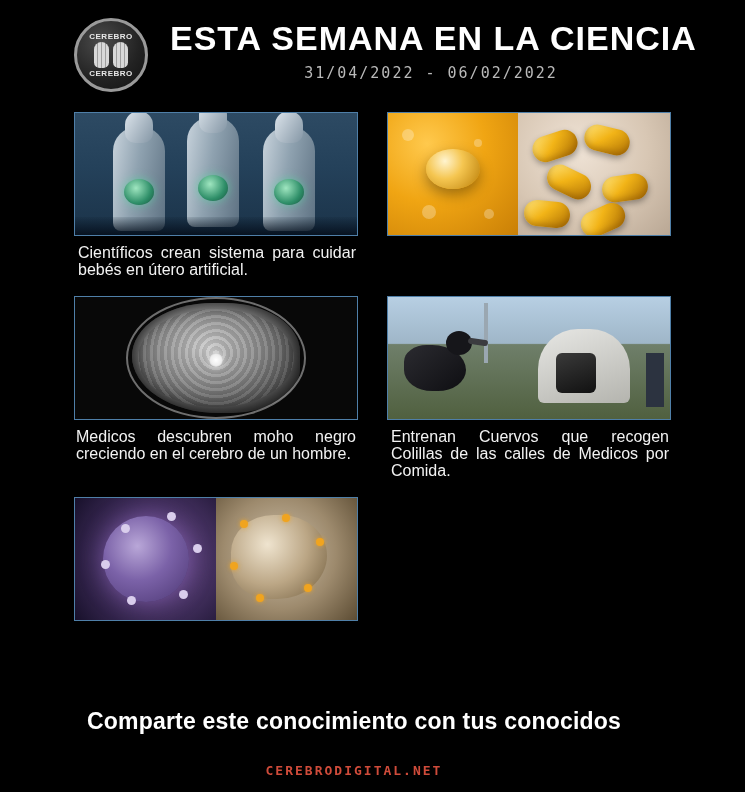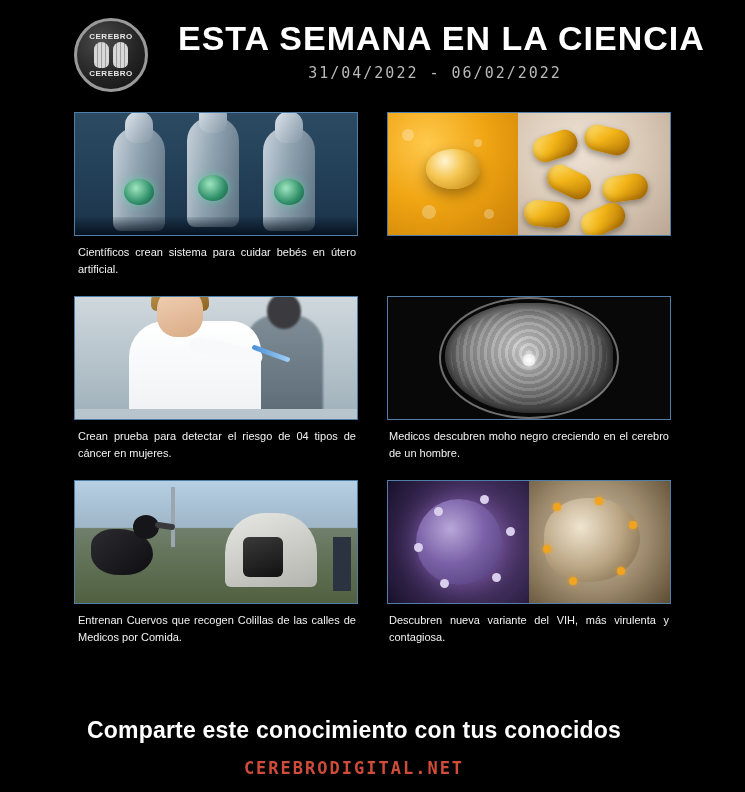--- a/index.html
+++ b/index.html
@@ -73,21 +73,21 @@
       repeating-linear-gradient(90deg,#d8d8d8 0 3px,#9e9e9e 3px 4px); }
   .logo .logo-bottom {
     font-size: 8px;
     letter-spacing: 0.5px;
     font-weight: bold;
     color: #e8e8e8;
     line-height: 9px;
   }
   .header-text {
     position: absolute;
-    left: 178px;
+    left: 170px;
     right: 16px;
     top: 18px;
     text-align: center;
   }
   .main-title {
     font-size: 34px;
     font-weight: bold;
     letter-spacing: 1px;
     line-height: 40px;
     color: #ffffff;
@@ -119,21 +119,21 @@
     width: 284px;
     height: 124px;
     border: 1px solid #4f7fa8;
     box-sizing: border-box;
     position: relative;
     overflow: hidden;
     background: #111;
   }
   .caption {
     padding: 8px 2px 18px 2px;
-    font-size: 11px;
+    font-size: 16px;
     line-height: 17px;
     color: #f2f2f2;
     text-align: justify;
   }
   .cell.left .caption { padding-left: 4px; padding-right: 2px; }
   .cell.right .caption { padding-left: 2px; }
 
   
   
   .art-robots {
@@ -361,24 +361,24 @@
     position: absolute;
     left: 0; right: 0; bottom: 0;
     padding-bottom: 14px;
     text-align: center;
   }
   .share-line {
     font-size: 23px;
     font-weight: bold;
     color: #ffffff;
     letter-spacing: 0.2px;
-    margin-bottom: 14px;
+    margin-bottom: 28px;
   }
   .site-url {
-    font-size: 17px;
+    font-size: 13px;
     letter-spacing: 2px;
     color: #cf4b3a;
     font-family: "DejaVu Sans Mono", monospace;
     font-weight: bold;
   }
 </style>
 </head>
 <body>
 
 <div class="poster">
@@ -427,35 +427,20 @@
             <div class="cap" style="left:66px;top:14px;transform:rotate(14deg);"></div>
             <div class="cap" style="left:28px;top:56px;transform:rotate(26deg);"></div>
             <div class="cap" style="left:84px;top:62px;transform:rotate(-8deg);"></div>
             <div class="cap" style="left:6px;top:88px;transform:rotate(6deg);"></div>
             <div class="cap" style="left:62px;top:94px;transform:rotate(-24deg);"></div>
           </div>
         </div>
       </div>
     </div>
 
-    <div class="cell left">
-      <div class="thumb">
-        <div class="art-lab">
-          <div class="bg-person"></div>
-          <div class="person">
-            <div class="hair"></div>
-            <div class="head"></div>
-            <div class="arm"></div>
-            <div class="tool"></div>
-          </div>
-          <div class="counter"></div>
-        </div>
-      </div>
-      <div class="caption">Crean prueba para detectar el riesgo de 04 tipos de cáncer en mujeres.</div>
-    </div>
 
     <div class="cell right">
       <div class="thumb">
         <div class="art-mri">
           <div class="skull"></div>
           <div class="rim"></div>
           <div class="lesion"></div>
         </div>
       </div>
       <div class="caption">Medicos descubren moho negro creciendo en el cerebro de un hombre.</div>
@@ -491,21 +476,20 @@
             <div class="cell"></div>
             <div class="dot" style="left:24px;top:22px;"></div>
             <div class="dot" style="left:66px;top:16px;"></div>
             <div class="dot" style="left:100px;top:40px;"></div>
             <div class="dot" style="left:88px;top:86px;"></div>
             <div class="dot" style="left:40px;top:96px;"></div>
             <div class="dot" style="left:14px;top:64px;"></div>
           </div>
         </div>
       </div>
-      <div class="caption">Descubren nueva variante del VIH, más virulenta y contagiosa.</div>
     </div>
 
   </div>
 
   <div class="footer">
     <div class="share-line">Comparte este conocimiento con tus conocidos</div>
     <div class="site-url">CEREBRODIGITAL.NET</div>
   </div>
 
 </div>

